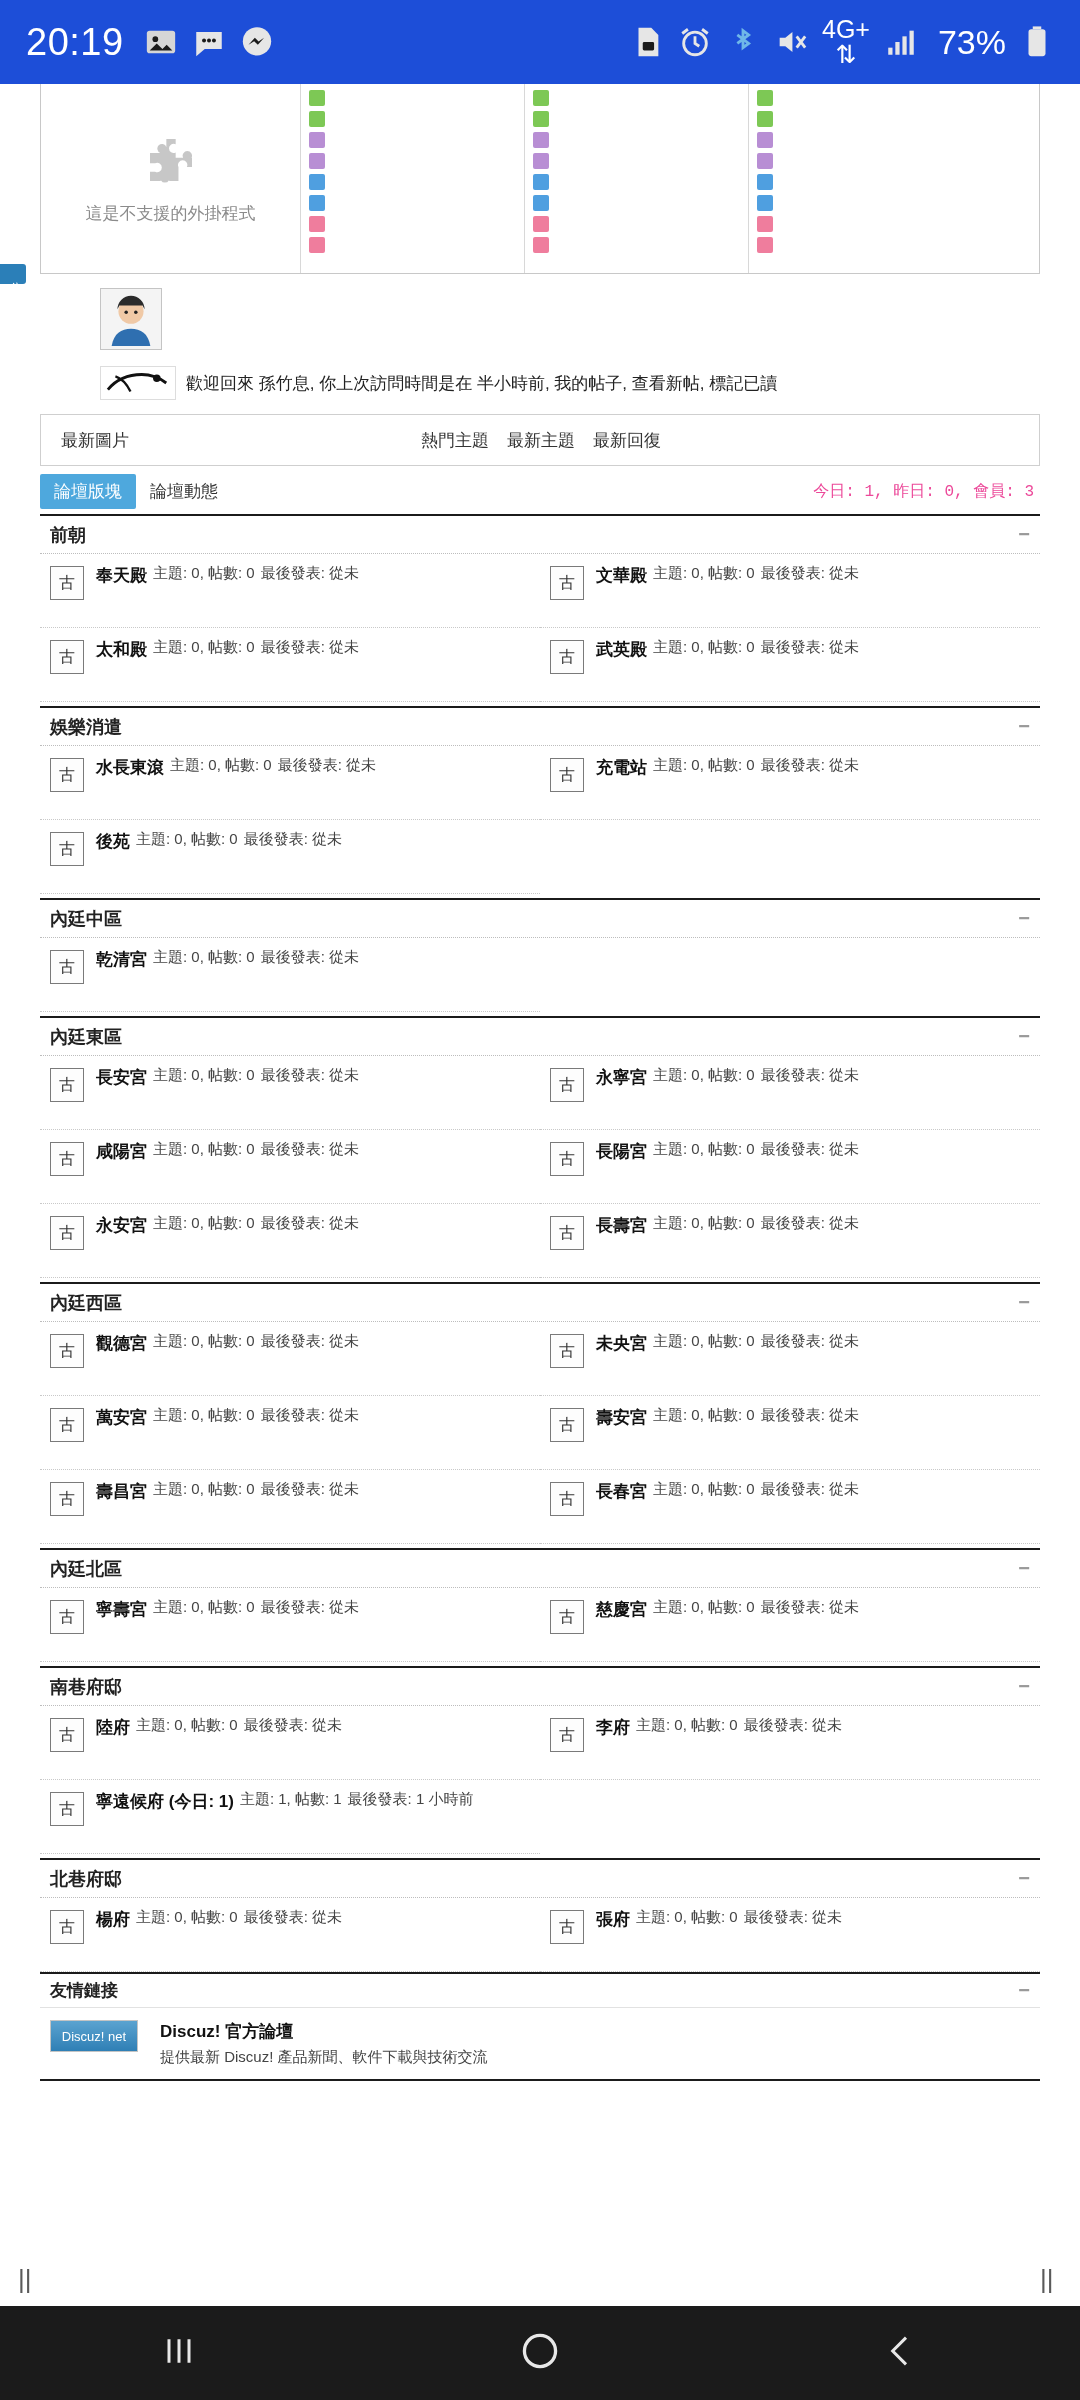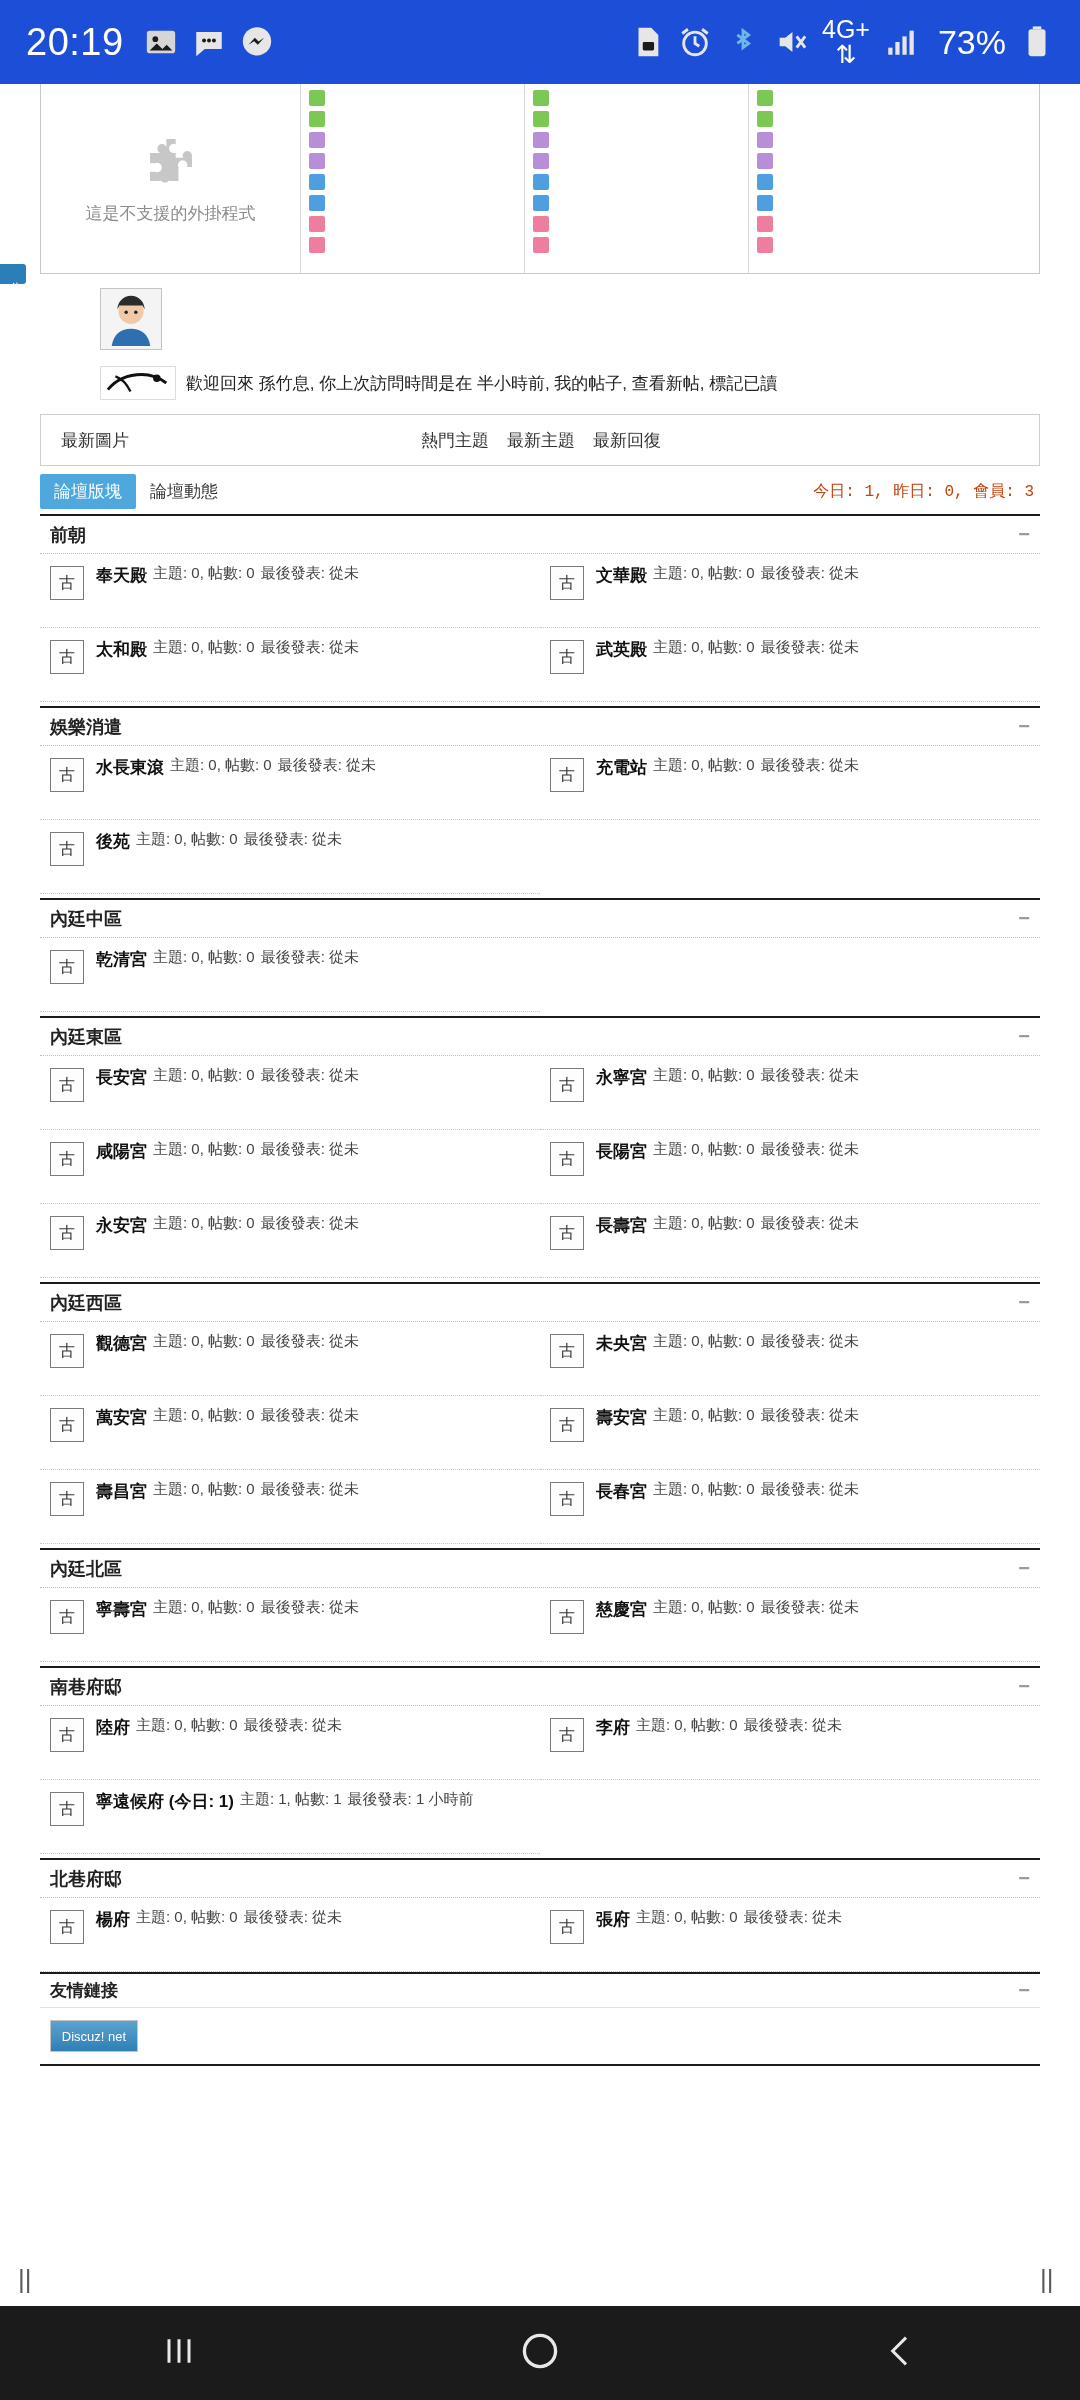--- a/index.html
+++ b/index.html
@@ -133,21 +133,21 @@
     font-family: Liberation Mono, monospace;
   }
   .tab-active {
     background: #4ea8dd;
     color: #ffffff;
     padding: 6px 14px;
     border-radius: 2px;
     font-size: 17px;
   }
   .tab-idle { color: #333; padding: 6px 14px; }
-  .tab-stats { margin-left: auto; color: #c2410c; font-size: 16px; padding-right: 6px; }
+  .tab-stats { margin-left: auto; color: #ec4899; font-size: 16px; padding-right: 6px; }
 
   
   .cat {
     border-top: 2px solid #1b1b1b;
     margin-top: 4px;
   }
   .cat-head {
     display: flex;
     align-items: center;
     height: 38px;
@@ -680,20 +680,24 @@
           </div>
         </div>
       </div>
 
     <div class="link-head">
       <span>友情鏈接</span>
       <span class="collapse">−</span>
     </div>
     <div class="link-row">
       <div class="link-logo">Discuz! net</div>
+      <div class="link-body">
+        <div class="link-title">Discuz! 官方論壇</div>
+        <div class="link-desc">提供最新 Discuz! 產品新聞、軟件下載與技術交流</div>
+      </div>
     </div>
 
   </div>
 
   <div class="edge-handle l">||</div>
   <div class="edge-handle r">||</div>
 </div>
 
 <div class="navbtns">
   <div class="navbtn">

